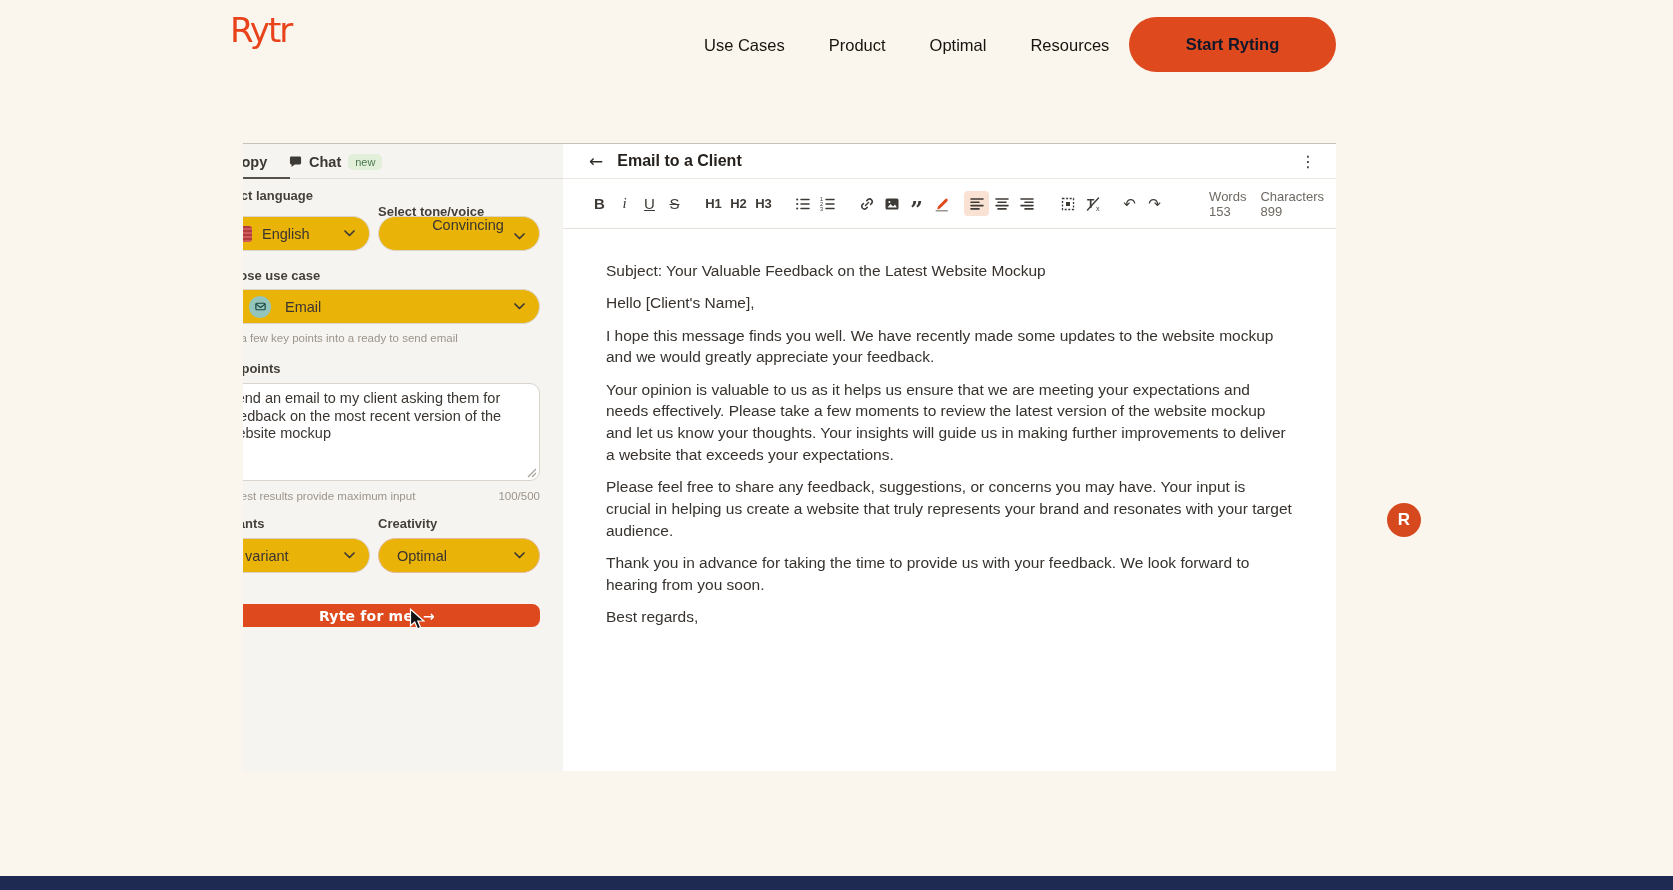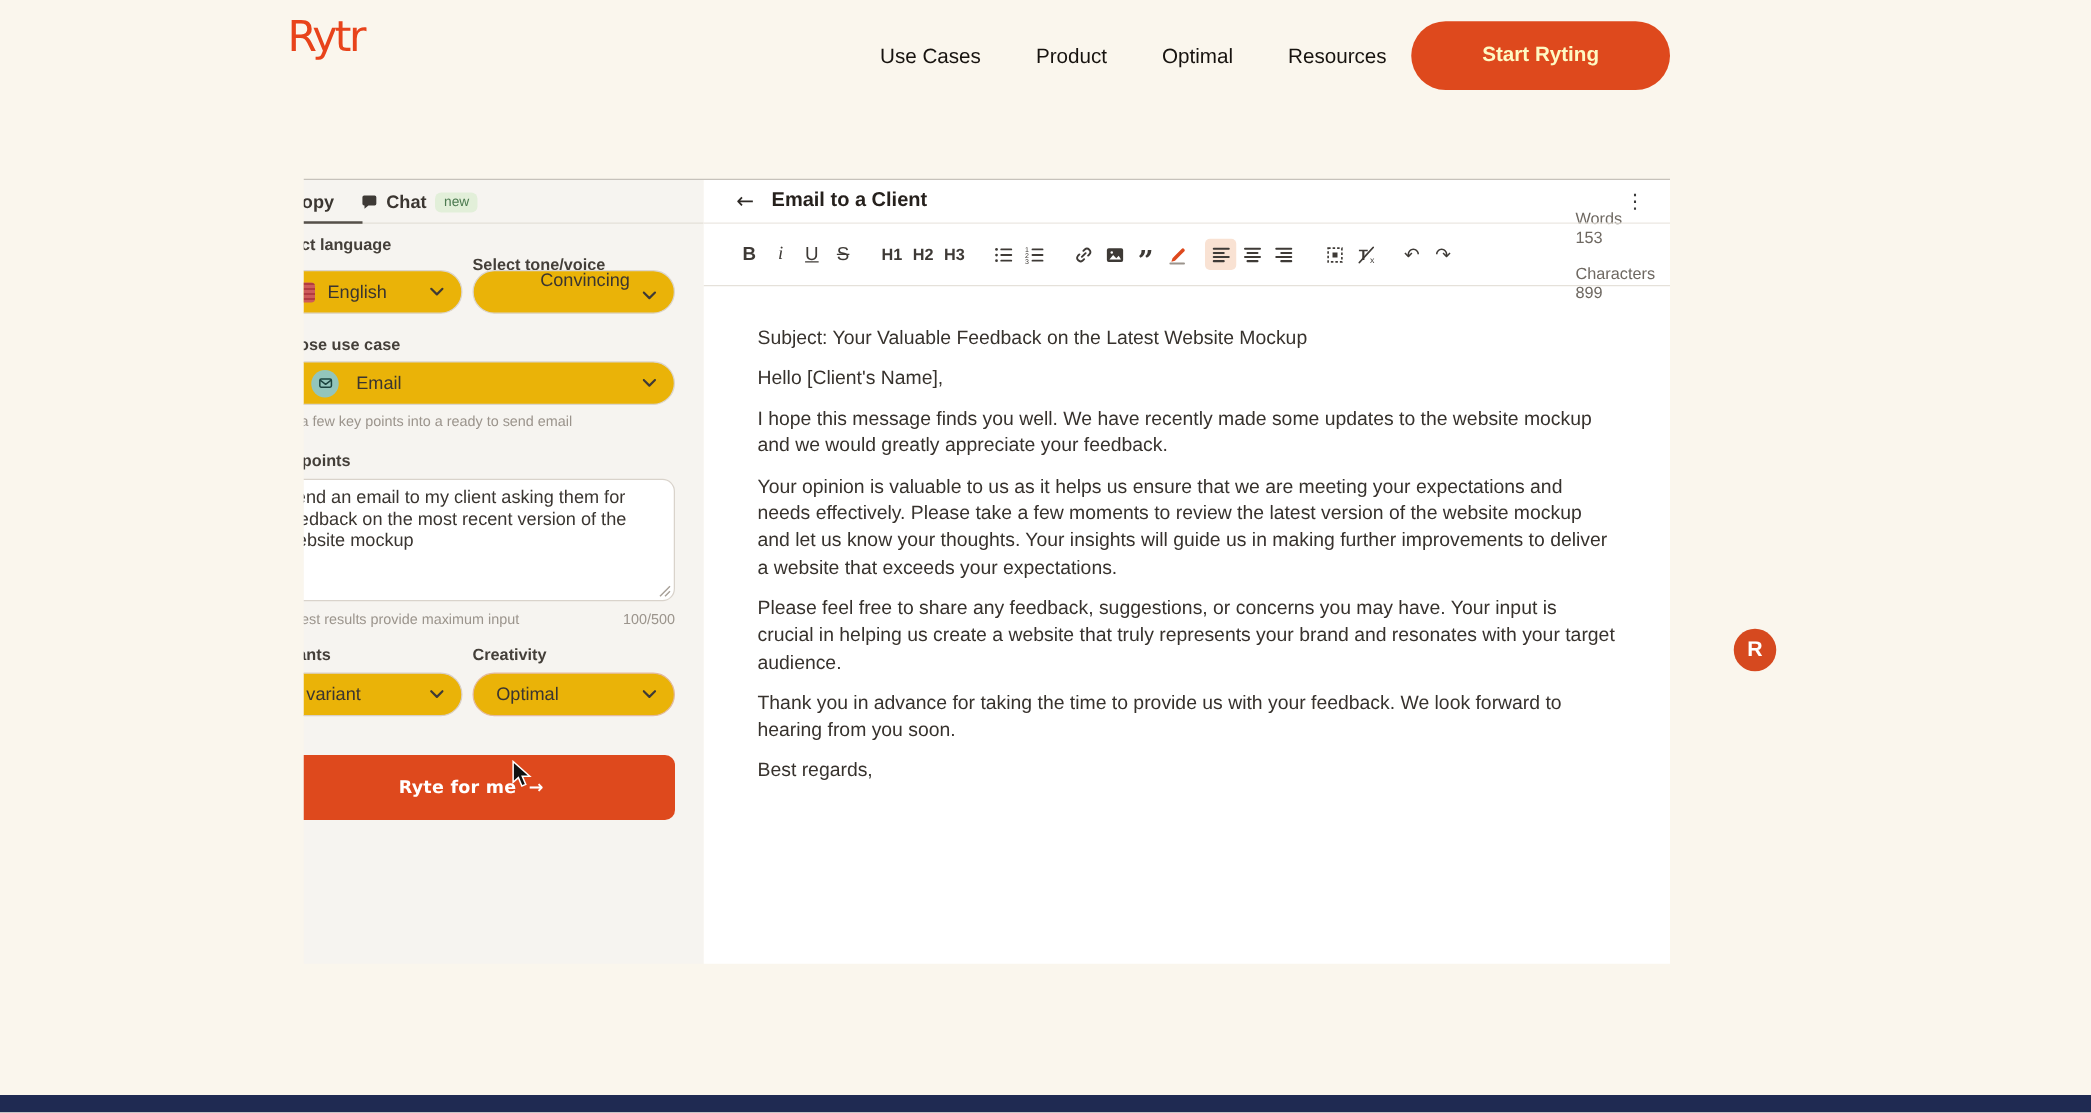--- a/index.html
+++ b/index.html
@@ -5,21 +5,21 @@
   * { margin:0; padding:0; box-sizing:border-box; }
   html,body { width:1673px; height:890px; overflow:hidden; }
   body { background:#FAF6ED; font-family:"Liberation Sans",sans-serif; position:relative; }
 
   
   .logo { position:absolute; left:230px; top:10px; font-family:"DejaVu Sans",sans-serif;
           font-weight:normal; font-size:34px; letter-spacing:-2px; color:#E8431B; }
   .nav { position:absolute; left:704px; top:0; height:90px; display:flex; align-items:center; gap:44px; }
   .nav-item { font-size:16.5px; color:#17130F; cursor:pointer; }
   .cta { position:absolute; left:1129px; top:17px; width:207px; height:55px; border-radius:28px;
-         background:#DE491D; color:#fef9c3; font-weight:bold; font-size:16.5px;
+         background:#DE491D; color:#0f172a; font-weight:bold; font-size:16.5px;
          display:flex; align-items:center; justify-content:center; border:none; cursor:pointer; }
 
   
   .app { position:absolute; left:243px; top:143px; width:1093px; height:628px;
          border-top:1px solid #C6C2BB; display:flex; }
 
   
   .sidebar { position:relative; width:320px; height:100%; background:#F6F4F0; overflow:hidden; flex:none; }
   .tabstrip { position:absolute; left:0; right:0; top:0; height:35px; border-bottom:1px solid #E3DFD8; }
   .tab-copy { position:absolute; left:-12px; top:0; height:35px; display:flex; align-items:center;
@@ -39,21 +39,21 @@
           background:repeating-linear-gradient(180deg,#B23B42 0 2px,#CE5A5A 2px 4px); }
   .mailcircle { width:22px; height:22px; border-radius:50%; background:#93C5BC; flex:none;
                 margin-left:34px; margin-right:14px; display:flex; align-items:center; justify-content:center; }
   .ta-wrap { position:absolute; left:0; top:239px; width:326px; height:98px; }
   textarea.kp { width:100%; height:100%; resize:none; border:1px solid #D9D3CB; border-radius:10px;
                 background:#fff; padding:6px 12px; font-family:"Liberation Sans",sans-serif;
                 font-size:14.5px; line-height:17.5px; color:#3A3530; outline:none; }
   .ta-grip { position:absolute; right:3px; bottom:3px; }
   .helper-row { position:absolute; left:0; top:346px; width:326px; display:flex; justify-content:space-between;
                 font-size:11.5px; color:#9B948C; }
-  .gen-btn { position:absolute; left:0; top:460px; width:326px; height:52px; border:none; border-radius:8px;
+  .gen-btn { position:absolute; left:0; top:460px; width:326px; height:23px; border:none; border-radius:8px;
              background:#DE491D; color:#fff; font-weight:bold; font-size:14px; letter-spacing:.2px;
              display:flex; align-items:center; justify-content:center; gap:10px; cursor:pointer;
              font-family:"DejaVu Sans","Liberation Sans",sans-serif; }
 
   
   .editor { position:relative; flex:1; background:#fff; display:flex; flex-direction:column; }
   .ed-head { height:35px; border-bottom:1px solid #ECE8E2; display:flex; align-items:center; position:relative; }
   .back { margin-left:26px; font-family:"DejaVu Sans",sans-serif; font-size:17px; color:#2E2A26; cursor:pointer; }
   .ed-title { margin-left:14px; font-size:16px; font-weight:bold; color:#26211D; }
   .kebab { position:absolute; right:20px; top:50%; transform:translateY(-50%); font-family:"DejaVu Sans",sans-serif;
@@ -61,21 +61,21 @@
   .ed-toolbar { height:50px; border-bottom:1px solid #E5E1DA; display:flex; align-items:center; padding-left:24px; color:#3E3A36; }
   .tbtn { width:25px; height:25px; display:flex; align-items:center; justify-content:center; border-radius:4px;
           cursor:pointer; flex:none; font-size:15px; color:#3E3A36; }
   .tbtn.glyph { font-family:"DejaVu Sans",sans-serif; }
   .tbtn.b { font-weight:bold; } .tbtn.i { font-style:italic; font-family:"Liberation Serif",serif; }
   .tbtn.u { text-decoration:underline; } .tbtn.s { text-decoration:line-through; }
   .tbtn.h { font-size:13px; font-weight:bold; }
   .tbtn.quote { font-family:"DejaVu Serif",serif; font-weight:bold; font-size:22px; line-height:10px; padding-top:10px; }
   .tbtn.active { background:#F9E2D3; }
   .sp { width:14px; flex:none; }
-  .stats { margin-left:auto; margin-right:12px; display:flex; gap:14px; font-size:13px; color:#6E6861; line-height:15px;flex-direction:column; }
+  .stats { margin-left:auto; margin-right:12px; display:flex; gap:14px; font-size:13px; color:#6E6861; line-height:15px; }
   .stat { display:flex; flex-direction:column; }
   .ed-body { flex:1; padding:31px 42px 0 43px; font-size:15.5px; line-height:21.8px; color:#37322D; outline:none; }
   .ed-body p { margin-bottom:10.5px; }
 
   
   .rbadge { position:absolute; left:1387px; top:503px; width:34px; height:34px; border-radius:50%;
             background:#D6491F; color:#fff; font-weight:bold; font-size:17px;
             display:flex; align-items:center; justify-content:center; cursor:pointer; }
   .cursor { position:absolute; left:409px; top:608px; pointer-events:none; }
   .bottom-strip { position:absolute; left:0; bottom:0; width:100%; height:14px; background:#1F2A52; }

